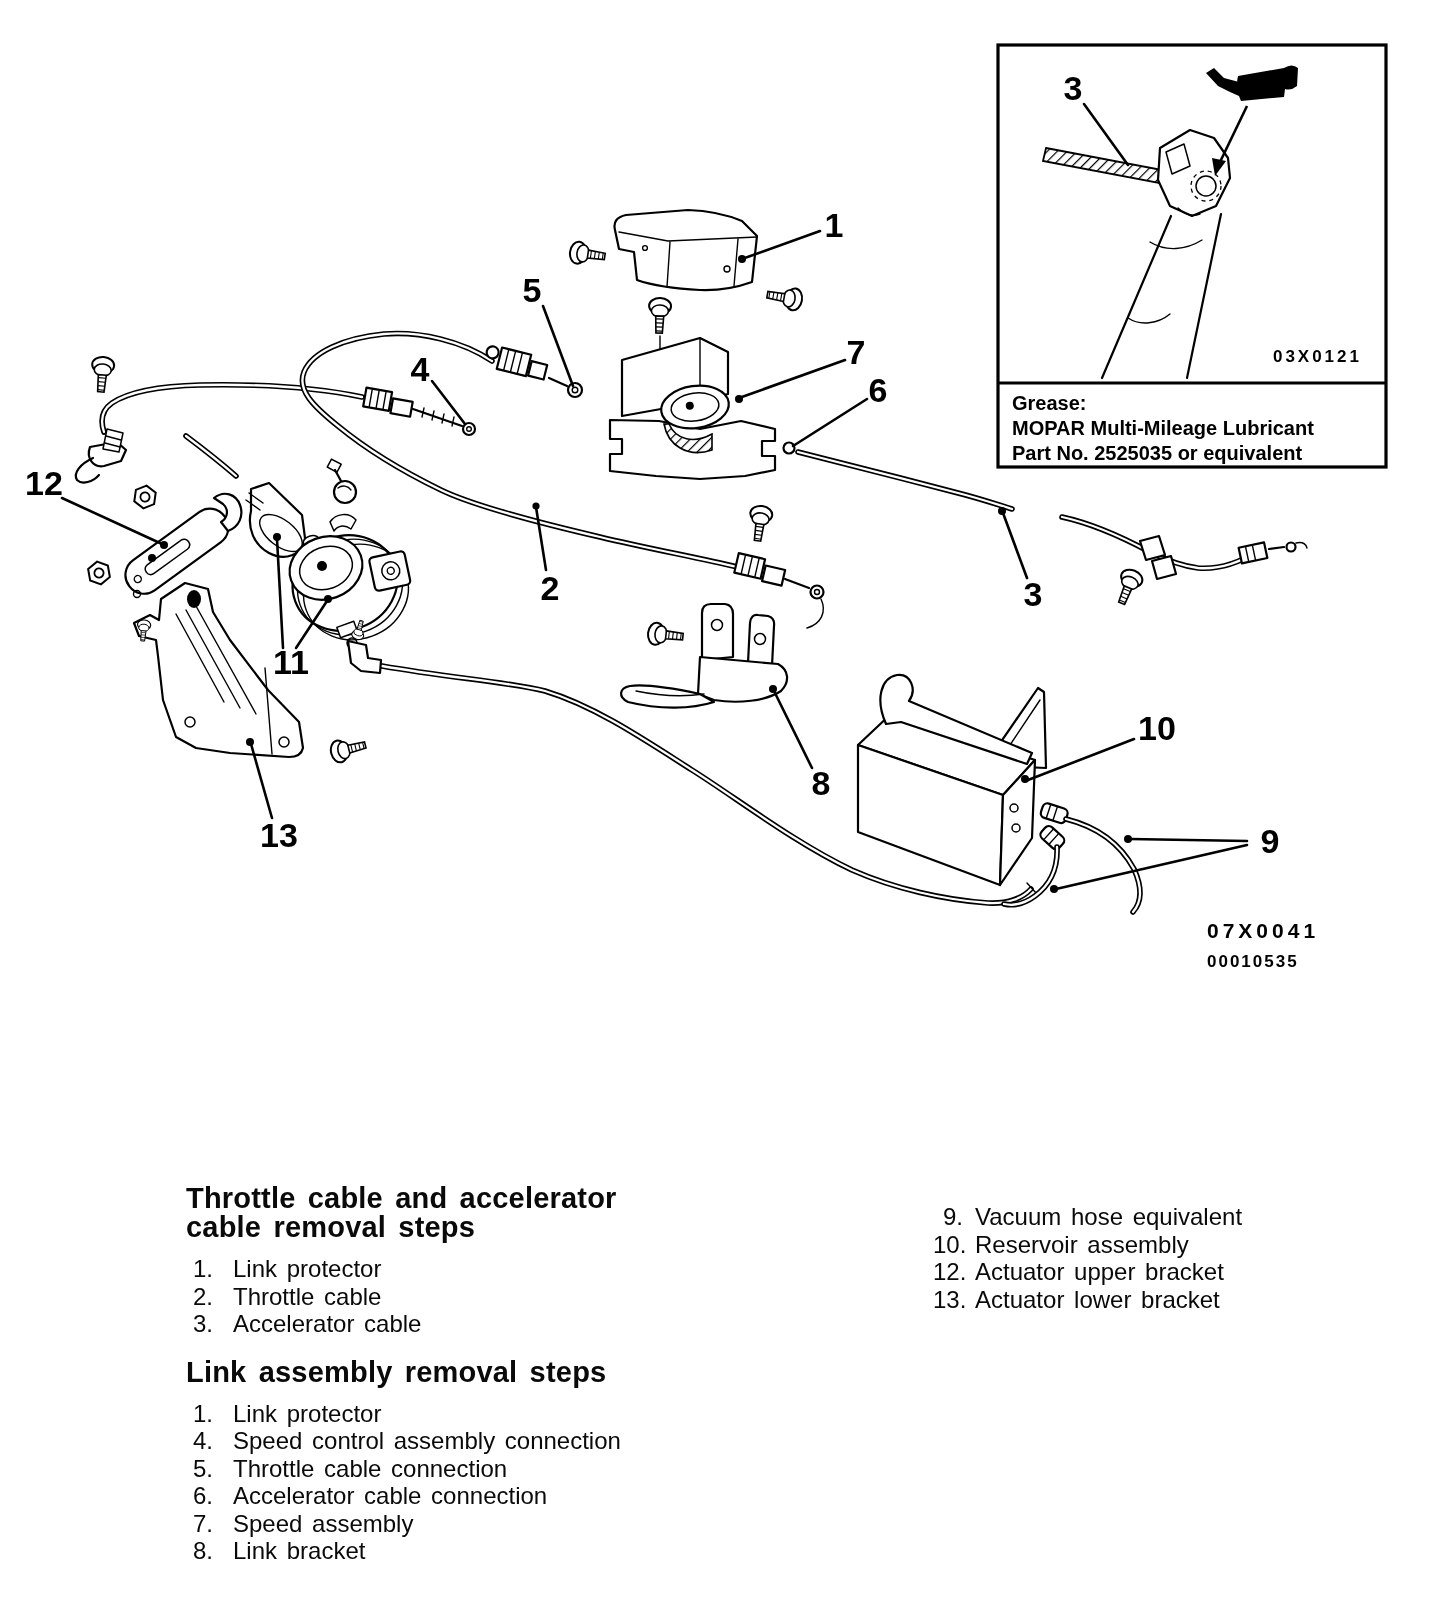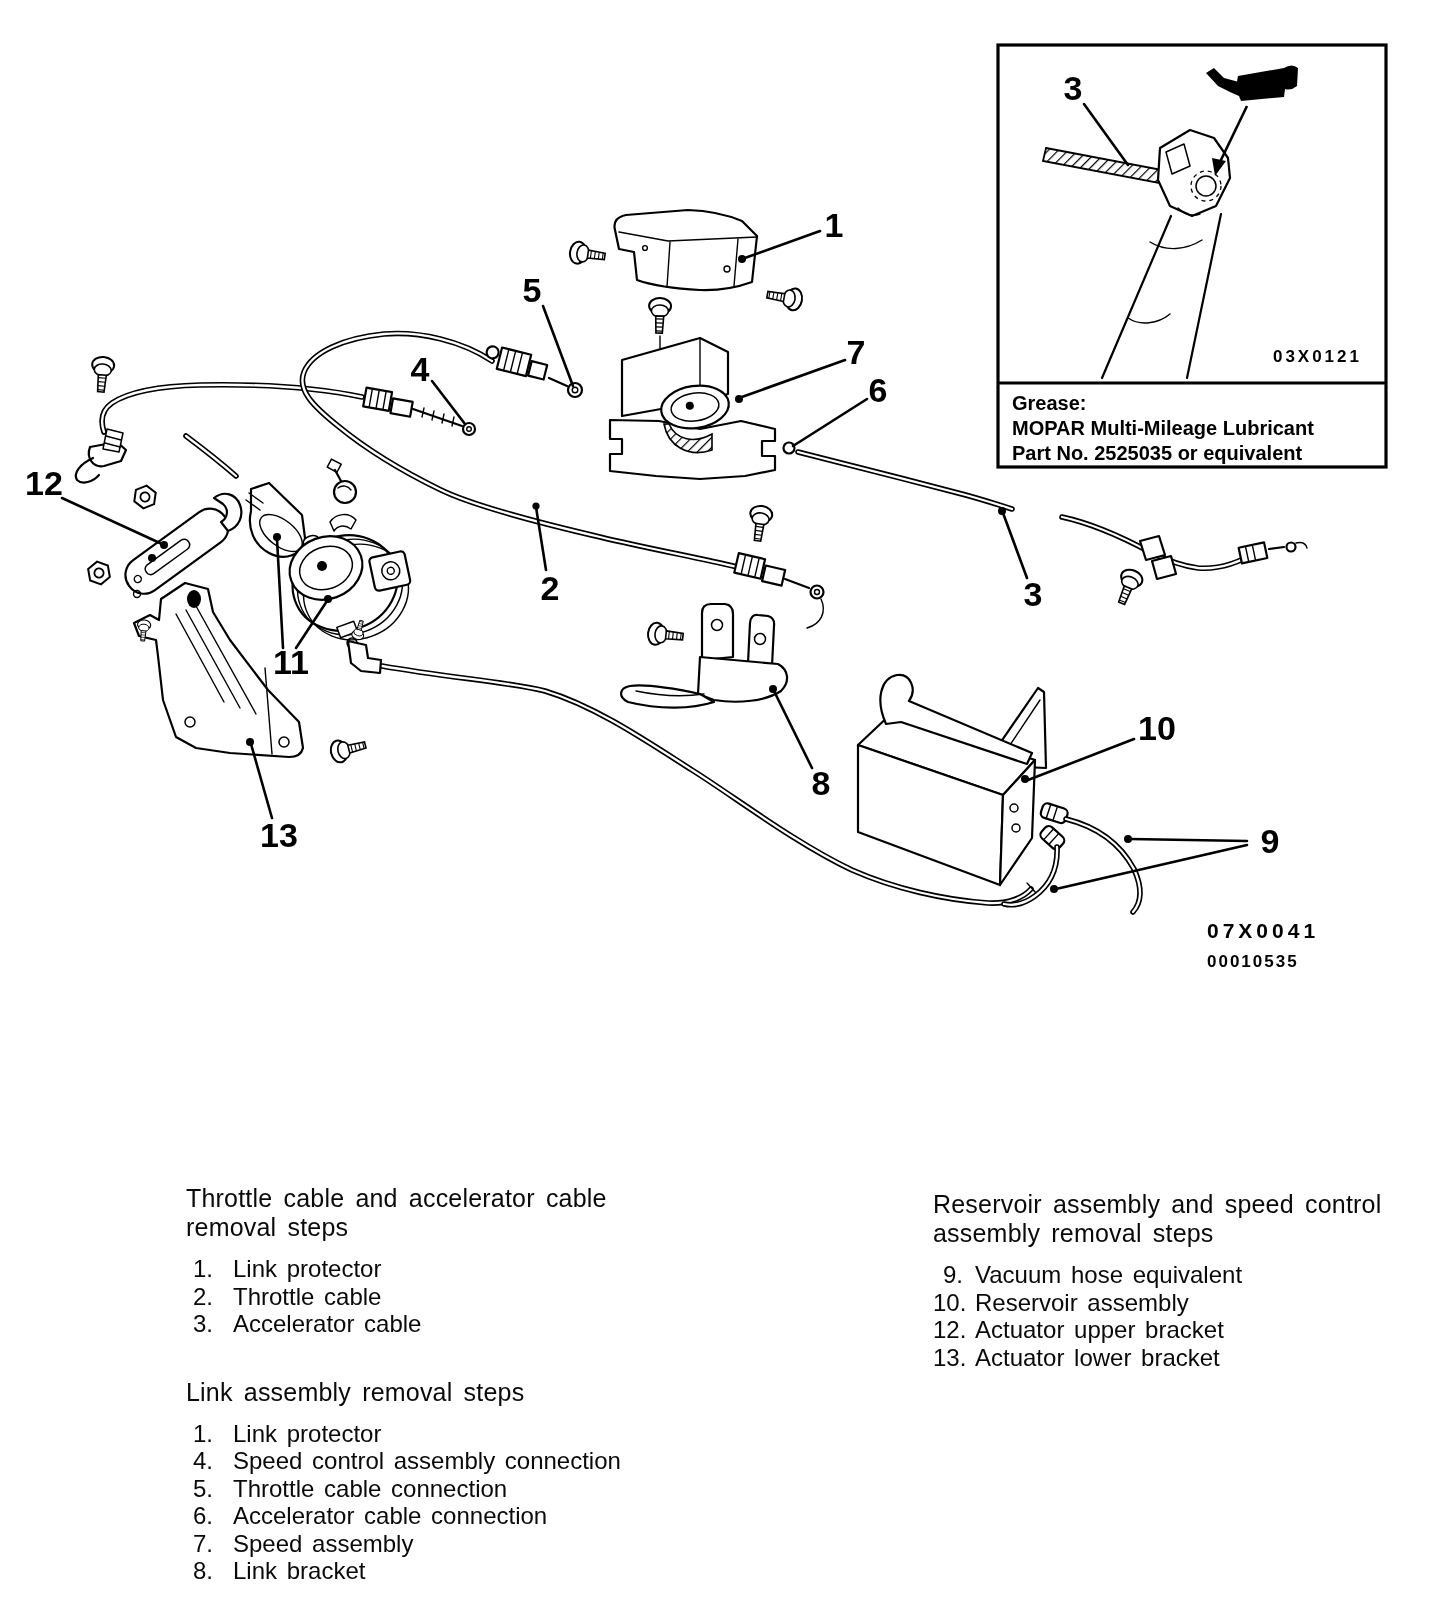--- a/index.html
+++ b/index.html
@@ -15,29 +15,29 @@
   .cable-i{stroke:#fff;stroke-width:2.3;fill:none;stroke-linecap:round}
   .leader{stroke:#000;stroke-width:2.6;fill:none;stroke-linecap:round}
   .dot{fill:#000;stroke:none}
   .callout{font-weight:bold;font-size:34px;text-anchor:middle}
   .inset-code{font-weight:bold;font-size:17px;letter-spacing:3px;text-anchor:end}
   .grease{font-weight:bold;font-size:20px}
   .figcode{font-weight:bold;font-size:21px;letter-spacing:4px}
   .doccode{font-weight:bold;font-size:17px;letter-spacing:2px}
   
   .legend-col{position:absolute;}
-  .legend-title{font-weight:normal;font-size:25px;line-height:29px;letter-spacing:.2px;word-spacing:4px;}
+  .legend-title{font-weight:bold;font-size:29px;line-height:29px;letter-spacing:.2px;word-spacing:4px;}
   .legend-items{margin-top:13px;}
   .legend-row{display:flex;font-size:24px;line-height:27.5px;word-spacing:3px;}
   .legend-row .num{flex:none;}
   .col-left .legend-row{padding-left:7px;}
   .col-left .num{width:28px;text-align:left;}
   .col-right .num{width:30px;text-align:right;}
   .legend-row .lbl{padding-left:12px;text-align:right;}
-  .section-gap{margin-top:40px;}
+  .section-gap{margin-top:20px;}
 </style>
 </head>
 <body>
 
 <div id="stage">
 
 <svg width="1456" height="1010" viewBox="0 0 1456 1010">
   <defs>
     <pattern id="hatch" width="7" height="7" patternUnits="userSpaceOnUse" patternTransform="rotate(45)">
       <rect width="7" height="7" fill="#fff"></rect>
@@ -392,21 +392,20 @@
         <div class="legend-row">
           <span class="num">8.</span>
           <span class="lbl">Link bracket</span>
         </div>
       </div>
   </div>
 </div>
 
 <div class="legend-col col-right" style="left:933px;top:1190px;width:478px">
   <div>
-    <div class="legend-title">Reservoir assembly and speed control assembly removal steps</div>
     <div class="legend-items">
 
         <div class="legend-row">
           <span class="num">9.</span>
           <span class="lbl">Vacuum hose equivalent</span>
         </div>
 
         <div class="legend-row">
           <span class="num">10.</span>
           <span class="lbl">Reservoir assembly</span>

